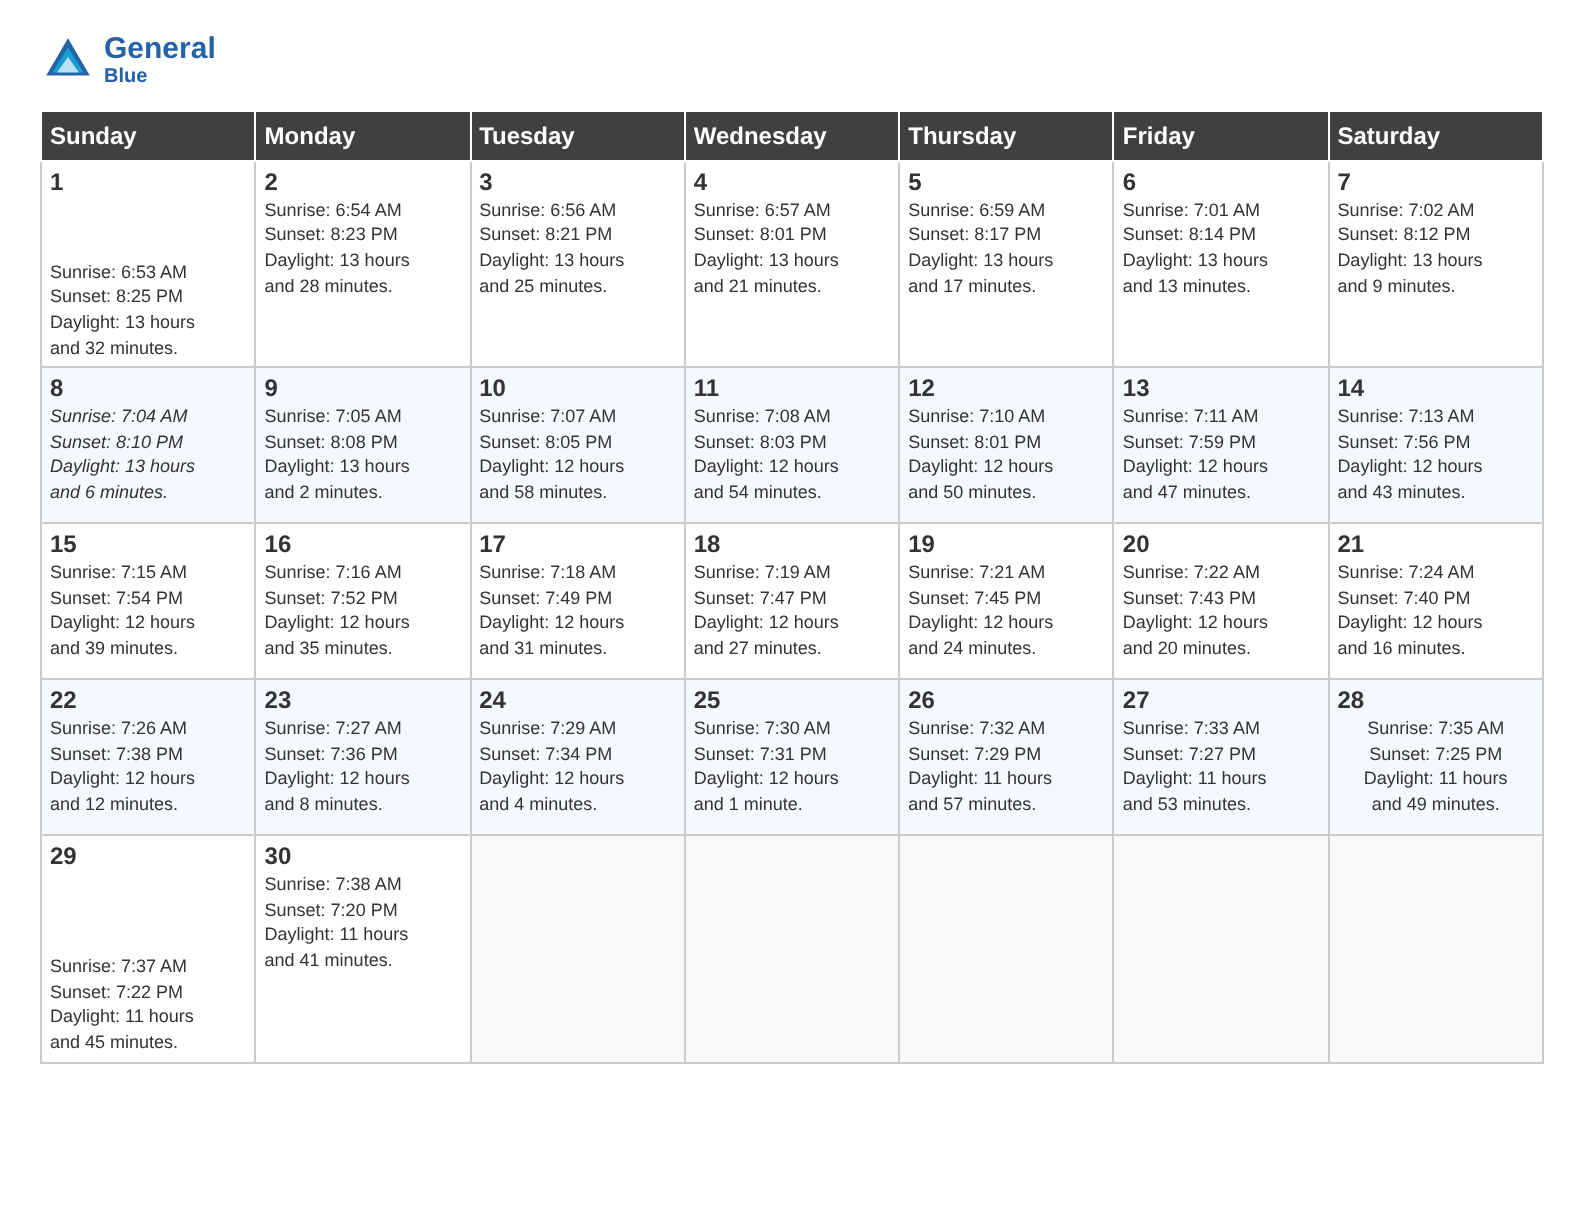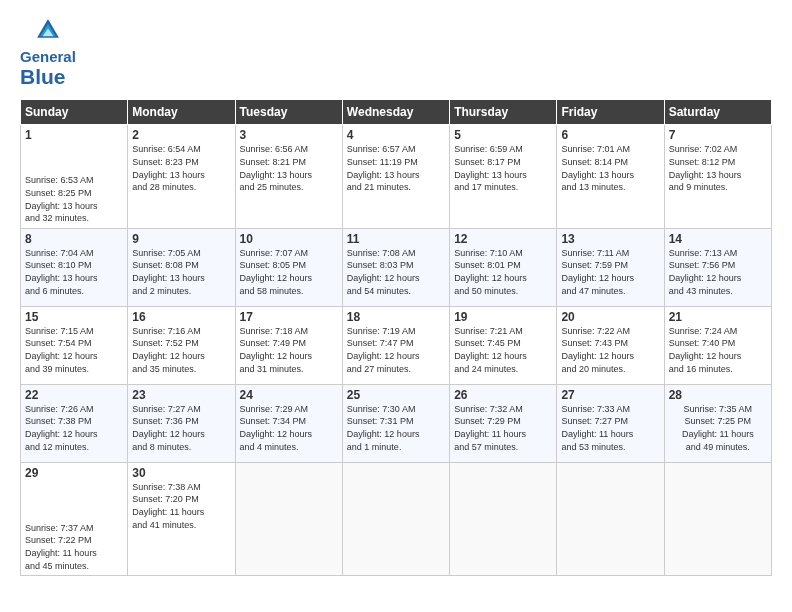--- a/index.html
+++ b/index.html
@@ -19,21 +19,20 @@
     .header {
       display: flex;
       justify-content: space-between;
       align-items: flex-start;
       margin-bottom: 10px;
     }
     .logo {
       display: flex;
       align-items: center;
       gap: 4px;
-      flex-direction: column;
     }
     .logo-icon {
       width: 28px;
       height: 28px;
     }
     .title-block {
       text-align: right;
     }
     .month-title {
       font-size: 32px;
@@ -92,21 +91,21 @@
 <div class="page">
   <div class="header">
     <div class="logo">
       <svg class="logo-icon" viewBox="0 0 36 36">
         <polygon points="18,4 32,28 4,28" fill="#2563a8"></polygon>
         <polygon points="18,10 28,26 8,26" fill="#1a9fd4"></polygon>
         <polygon points="18,16 25,26 11,26" fill="#fff" opacity="0.7"></polygon>
       </svg>
       <div>
         <div style="font-size:15px;font-weight:bold;color:#2563a8;line-height:1.15">General</div>
-        <div style="font-size:21px;font-weight:bold;color:#2563a8;line-height:1.15">Blue</div>
+        <div style="font-size:10px;font-weight:bold;color:#2563a8;line-height:1.15">Blue</div>
       </div>
     </div>
     <div class="title-block">
       <div class="month-title"></div>
       <div class="location"></div>
     </div>
   </div>
 
   <table>
     <thead>
@@ -139,21 +138,21 @@
           <td>
             <span class="day-num">3</span>
             <div class="day-info" style="white-space: pre-line;">Sunrise: 6:56 AM
 Sunset: 8:21 PM
 Daylight: 13 hours
 and 25 minutes.</div>
           </td>
           <td>
             <span class="day-num">4</span>
             <div class="day-info" style="white-space: pre-line;">Sunrise: 6:57 AM
-Sunset: 11:19 PM
+Sunset: 8:01 PM
 Daylight: 13 hours
 and 21 minutes.</div>
           </td>
           <td>
             <span class="day-num">5</span>
             <div class="day-info" style="white-space: pre-line;">Sunrise: 6:59 AM
 Sunset: 8:17 PM
 Daylight: 13 hours
 and 17 minutes.</div>
           </td>
@@ -168,21 +167,21 @@
             <span class="day-num">7</span>
             <div class="day-info" style="white-space: pre-line;">Sunrise: 7:02 AM
 Sunset: 8:12 PM
 Daylight: 13 hours
 and 9 minutes.</div>
           </td>
         </tr>
         <tr>
           <td>
             <span class="day-num">8</span>
-            <div class="day-info" style="white-space: pre-line;">Sunrise: 7:04 AM
+            <div class="day-info" style="white-space: pre-line; font-style: italic;">Sunrise: 7:04 AM
 Sunset: 8:10 PM
 Daylight: 13 hours
 and 6 minutes.</div>
           </td>
           <td>
             <span class="day-num">9</span>
             <div class="day-info" style="white-space: pre-line;">Sunrise: 7:05 AM
 Sunset: 8:08 PM
 Daylight: 13 hours
 and 2 minutes.</div>

